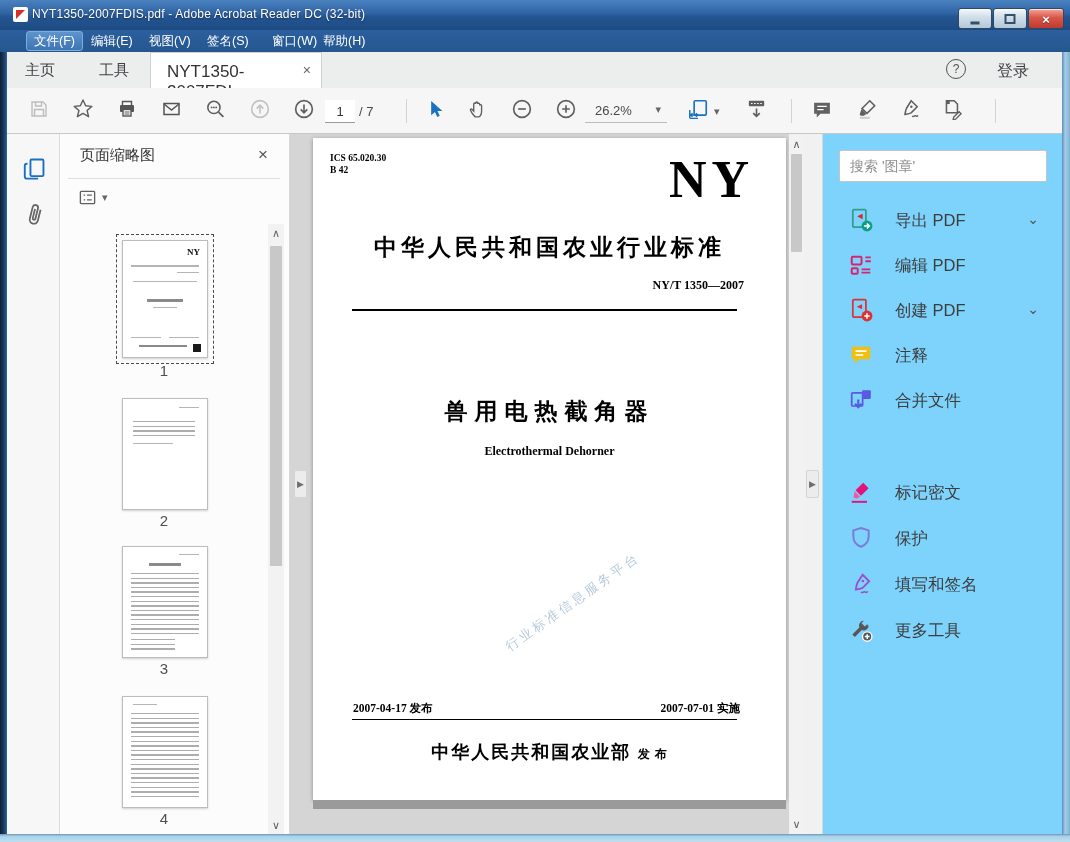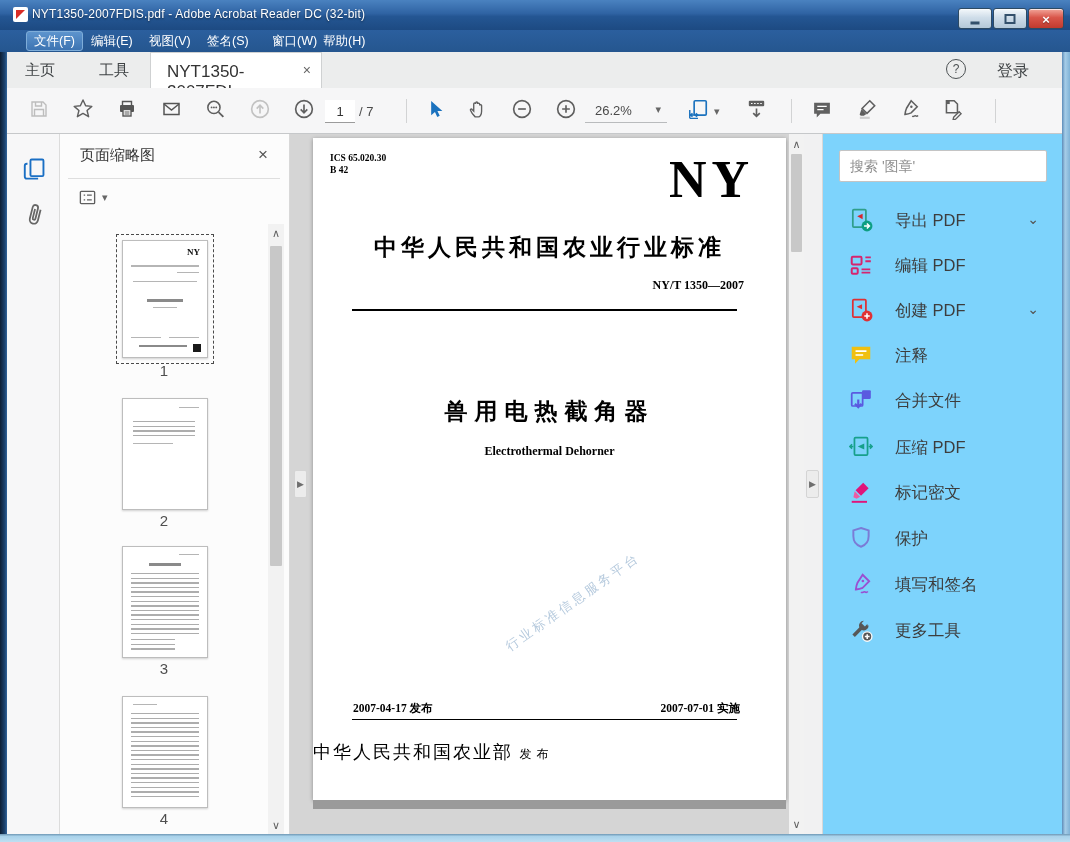--- a/index.html
+++ b/index.html
@@ -66,21 +66,21 @@
   .ics{left:17px;top:14px;font-size:9.5px;font-weight:bold;line-height:12px;white-space:pre-line;}
   .nylogo{right:32px;top:12px;font-size:52px;font-weight:bold;letter-spacing:5px;transform:scaleY(1.02);}
   .stdtitle{left:0;top:94px;width:100%;text-align:center;font-size:23px;font-weight:bold;letter-spacing:4px;}
   .stdno{right:42px;top:140px;font-size:12px;font-weight:bold;}
   .hline{left:39px;top:171px;width:385px;height:2px;background:#000;}
   .cntitle{left:0;top:258px;width:100%;text-align:center;font-size:23px;font-weight:bold;letter-spacing:7px;}
   .entitle{left:0;top:306px;width:100%;text-align:center;font-size:12px;font-weight:bold;}
   .wmark{left:150px;top:455px;width:220px;text-align:center;font-size:13px;color:#9db8d2;opacity:.75;letter-spacing:3px;transform:rotate(-35deg);}
   .daterow{top:563px;font-size:11.5px;font-weight:bold;}
   .dateline{left:39px;top:581px;width:385px;height:1px;background:#000;}
-  .pubrow{left:0;top:602px;width:100%;font-size:18px;font-weight:normal;letter-spacing:2px;}
+  .pubrow{left:0;top:602px;width:100%;text-align:center;font-size:18px;font-weight:bold;letter-spacing:2px;}
   .pubsuffix{font-size:12px;letter-spacing:1px;}
   
   .searchbox{left:16px;top:16px;width:208px;height:32px;border:1px solid #c4c4c4;border-radius:2px;background:#fff;box-sizing:border-box;font-size:14px;color:#555;padding:0 10px;font-family:inherit;}
   .searchbox::placeholder{color:#8f8f8f;}
   .toolrow{left:10px;width:220px;height:36px;}
   .toolrow .ic{position:absolute;left:16px;top:6px;width:24px;height:24px;}
   .toolrow .lb{position:absolute;left:62px;top:8px;font-size:16.5px;color:#3d3d3d;white-space:nowrap;}
   .toolrow .ch{position:absolute;right:14px;top:9px;font-size:14px;color:#555;}
 </style>
 </head>
@@ -387,28 +387,20 @@
 
   <div class="abs toolrow" style="top:248px;">
     <svg class="ic" viewBox="0 0 22 22">
         <rect x="2.5" y="4.5" width="10" height="12" rx="1" fill="none" stroke="#5a5ae0" stroke-width="1.6"></rect>
         <rect x="12" y="2" width="8" height="8" rx="1" fill="#5a5ae0"></rect>
         <path d="M8.5 10.5v7M5.5 14.5l3 3 3-3" fill="none" stroke="#5a5ae0" stroke-width="2"></path>
       </svg>
     <span class="lb">合并文件</span>
   </div>
 
-  <div class="abs toolrow" style="top:295px;">
-    <svg class="ic" viewBox="0 0 22 22">
-        <rect x="5" y="2.5" width="12" height="16" rx="1" fill="none" stroke="#17a08b" stroke-width="1.6"></rect>
-        <path d="M8 10.5l6-2.7v5.4z" fill="#17a08b"></path>
-        <path d="M1 10.5h3M2.8 8.5l-2 2 2 2M21 10.5h-3M19.2 8.5l2 2-2 2" fill="none" stroke="#17a08b" stroke-width="1.4"></path>
-      </svg>
-    <span class="lb">压缩 PDF</span>
-  </div>
 
   <div class="abs toolrow" style="top:340px;">
     <svg class="ic" viewBox="0 0 22 22">
         <path d="M13 2.5l5 5-7 7-5-5z" fill="#e0147a"></path>
         <path d="M5.2 10.3l5 5-3.2 1.8-3-1.2z" fill="#ef5ca4"></path>
         <path d="M2.5 20h14" stroke="#e0147a" stroke-width="1.8"></path>
       </svg>
     <span class="lb">标记密文</span>
   </div>
 

